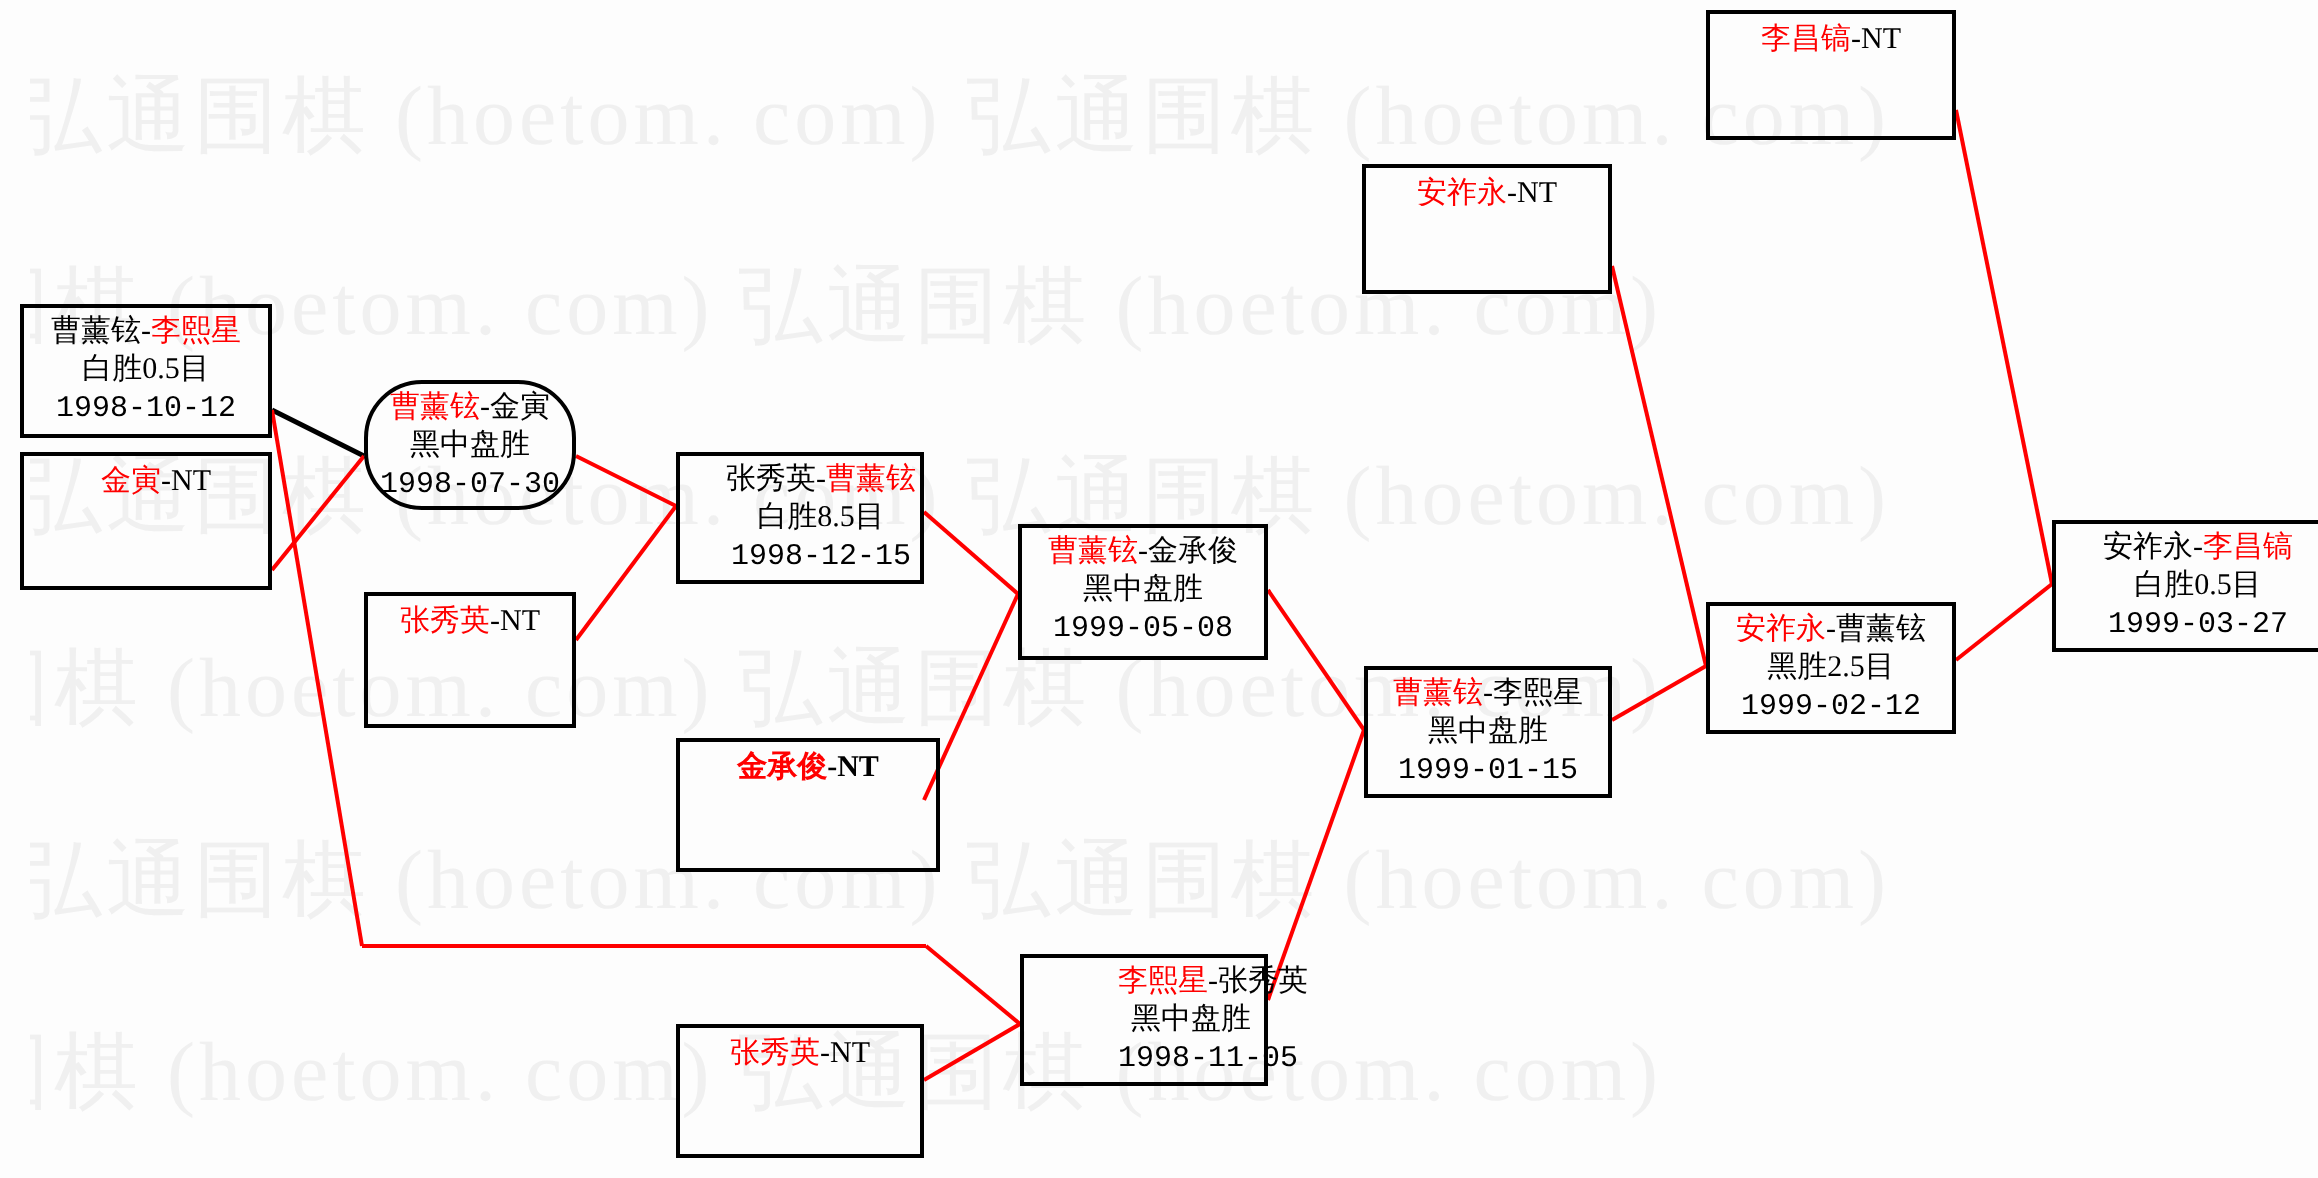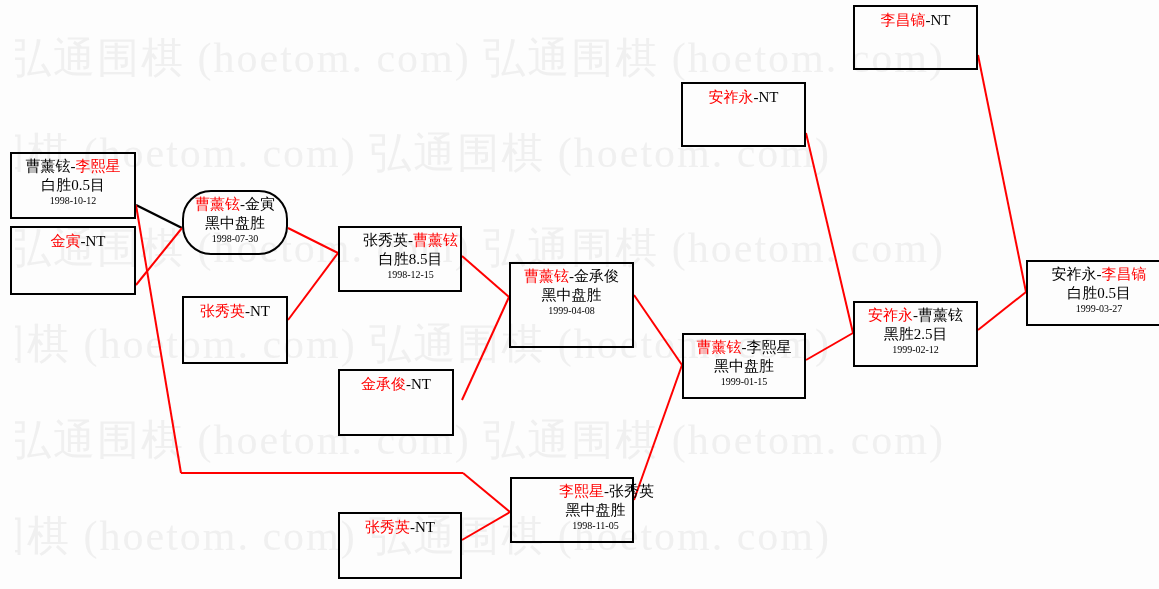--- a/index.html
+++ b/index.html
@@ -54,21 +54,21 @@
     background: transparent;
     text-align: center;
     line-height: 1.28;
     font-size: 15px;
     color: #000000;
     padding-top: 3px;
     white-space: nowrap;
   }
   .node .line1 { display: block; }
   .node .line2 { display: block; }
-  .node .line3 { display: block; font-family: Liberation Serif, serif; font-size: 10px; letter-spacing: 0px; }
+  .node .line3 { display: block; font-family: Liberation Mono, monospace; font-size: 15px; letter-spacing: 0px; }
   .red { color: #ff0000; }
   .blk { color: #000000; }
   .node.seed { padding-top: 4px; }
 </style>
 </head>
 <body>
 
 <div id="board">
 
   <div id="watermark-layer">
@@ -114,27 +114,27 @@
         <span class="line3">1998-07-30</span>
       </div>
       <div class="node seed" style="left: 182px; top: 296px; width: 106px; height: 68px; border-color: rgb(0, 0, 0);">
         <span class="line1"><span class="red">张秀英</span><span class="blk">-</span><span class="blk">NT</span></span>
       </div>
       <div class="node" style="left: 338px; top: 226px; width: 124px; height: 66px; border-color: rgb(0, 0, 0); padding-left: 21px;">
         <span class="line1"><span class="blk">张秀英</span><span class="blk">-</span><span class="red">曹薰铉</span></span>
         <span class="line2">白胜8.5目</span>
         <span class="line3">1998-12-15</span>
       </div>
-      <div class="node seed" style="left: 338px; top: 369px; width: 116px; height: 67px; border-color: rgb(0, 0, 0);">
+      <div class="node seed" style="left: 338px; top: 369px; width: 132px; height: 67px; border-color: rgb(0, 0, 0); font-weight: bold;">
         <span class="line1"><span class="red">金承俊</span><span class="blk">-</span><span class="blk">NT</span></span>
       </div>
-      <div class="node" style="left: 509px; top: 262px; width: 125px; height: 86px; border-color: rgb(0, 0, 0);">
+      <div class="node" style="left: 509px; top: 262px; width: 125px; height: 68px; border-color: rgb(0, 0, 0);">
         <span class="line1"><span class="red">曹薰铉</span><span class="blk">-</span><span class="blk">金承俊</span></span>
         <span class="line2">黑中盘胜</span>
-        <span class="line3">1999-04-08</span>
+        <span class="line3">1999-05-08</span>
       </div>
       <div class="node" style="left: 682px; top: 333px; width: 124px; height: 66px; border-color: rgb(0, 0, 0);">
         <span class="line1"><span class="red">曹薰铉</span><span class="blk">-</span><span class="blk">李熙星</span></span>
         <span class="line2">黑中盘胜</span>
         <span class="line3">1999-01-15</span>
       </div>
       <div class="node" style="left: 853px; top: 301px; width: 125px; height: 66px; border-color: rgb(0, 0, 0);">
         <span class="line1"><span class="red">安祚永</span><span class="blk">-</span><span class="blk">曹薰铉</span></span>
         <span class="line2">黑胜2.5目</span>
         <span class="line3">1999-02-12</span>

